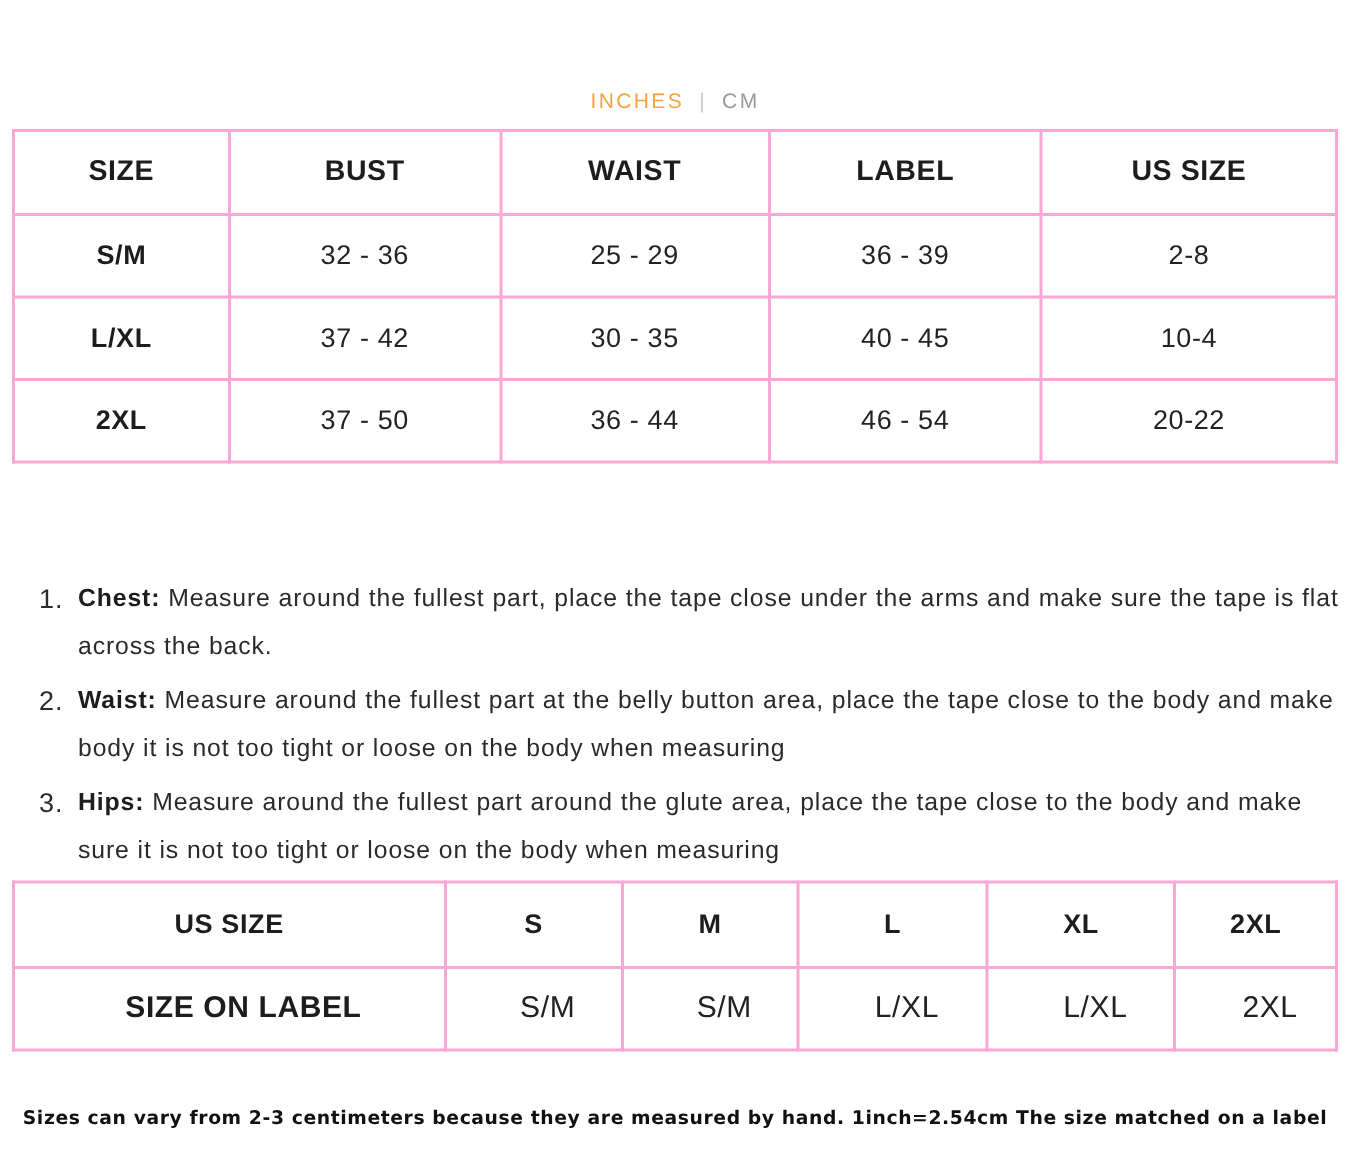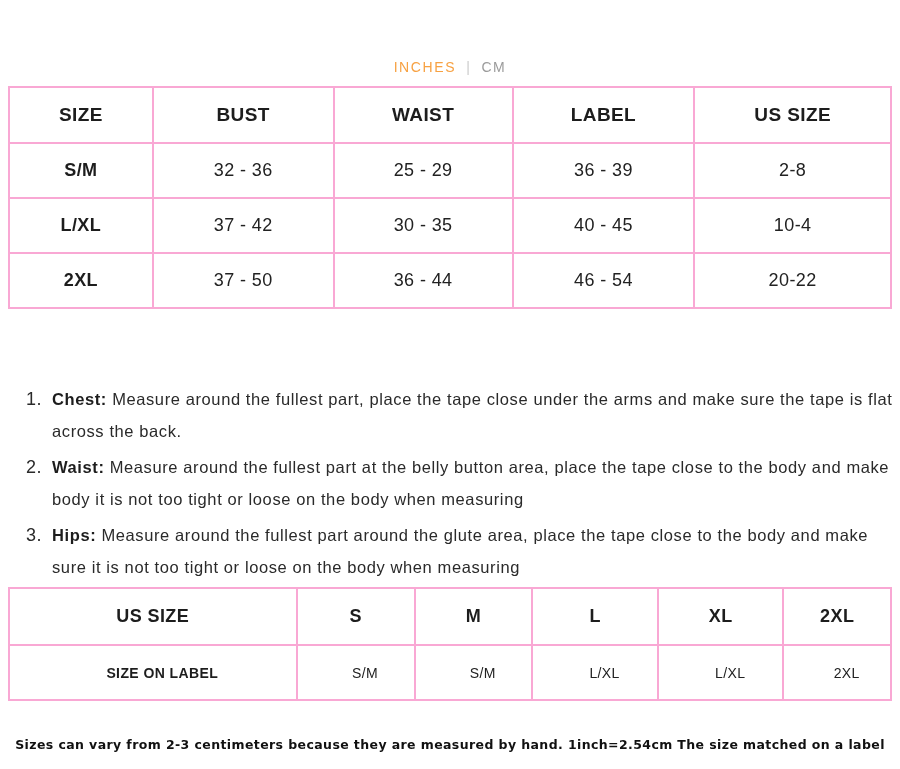--- a/index.html
+++ b/index.html
@@ -80,21 +80,21 @@
 
   
   .label-table th {
     height: 57px;
     font-size: 18px;
     font-weight: bold;
     letter-spacing: 0.4px;
   }
   .label-table td {
     height: 55px;
-    font-size: 14px;
+    font-size: 20px;
     letter-spacing: 0.4px;
     color: #222222;
     padding-left: 20px;
   }
   .label-table td.row-label { font-weight: bold; color: #1d1d1d; }
   .label-table col.c-first { width: 32.6%; }
   .label-table col.c-s  { width: 13.4%; }
   .label-table col.c-m  { width: 13.3%; }
   .label-table col.c-l  { width: 14.3%; }
   .label-table col.c-xl { width: 14.2%; }

